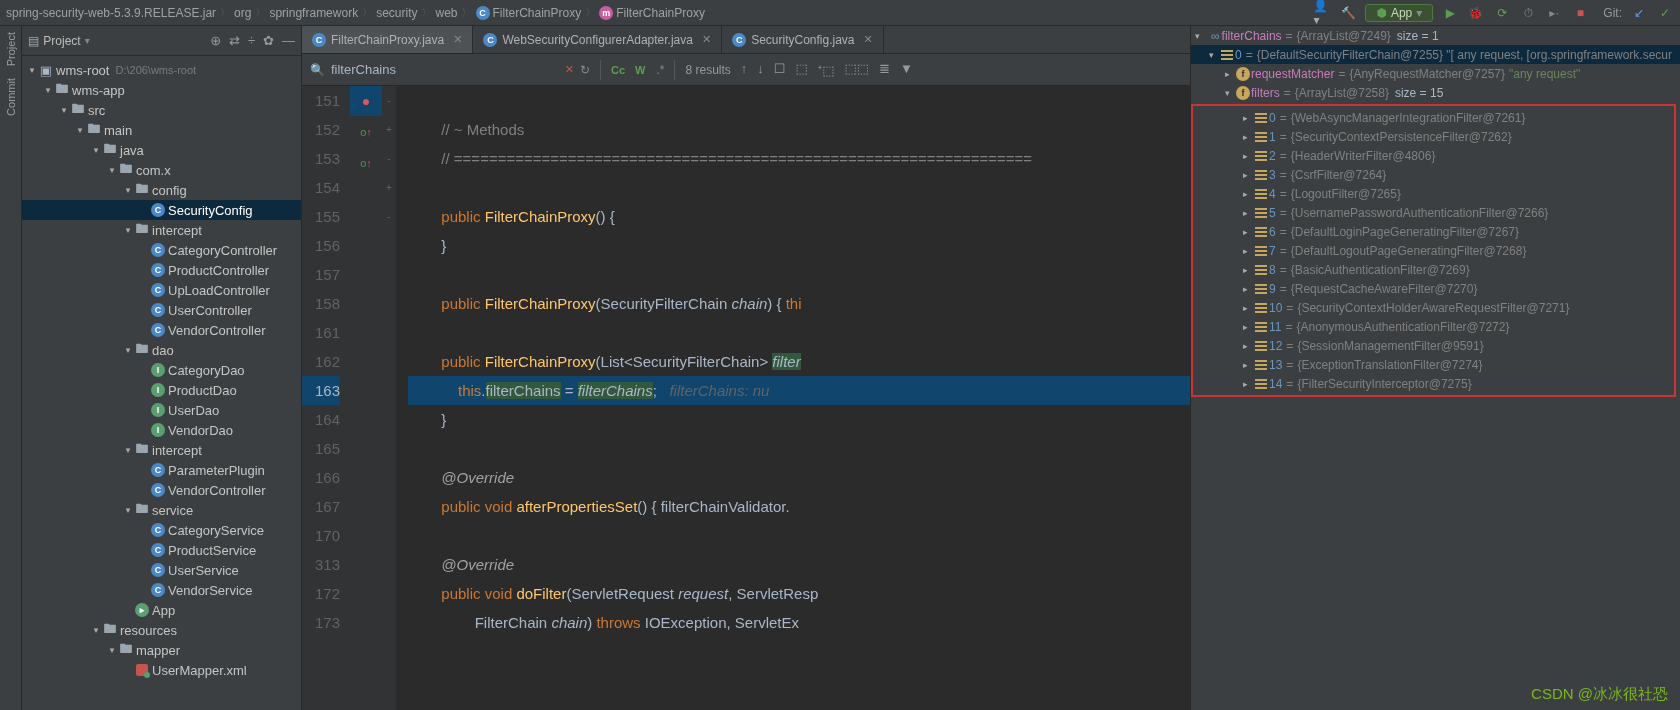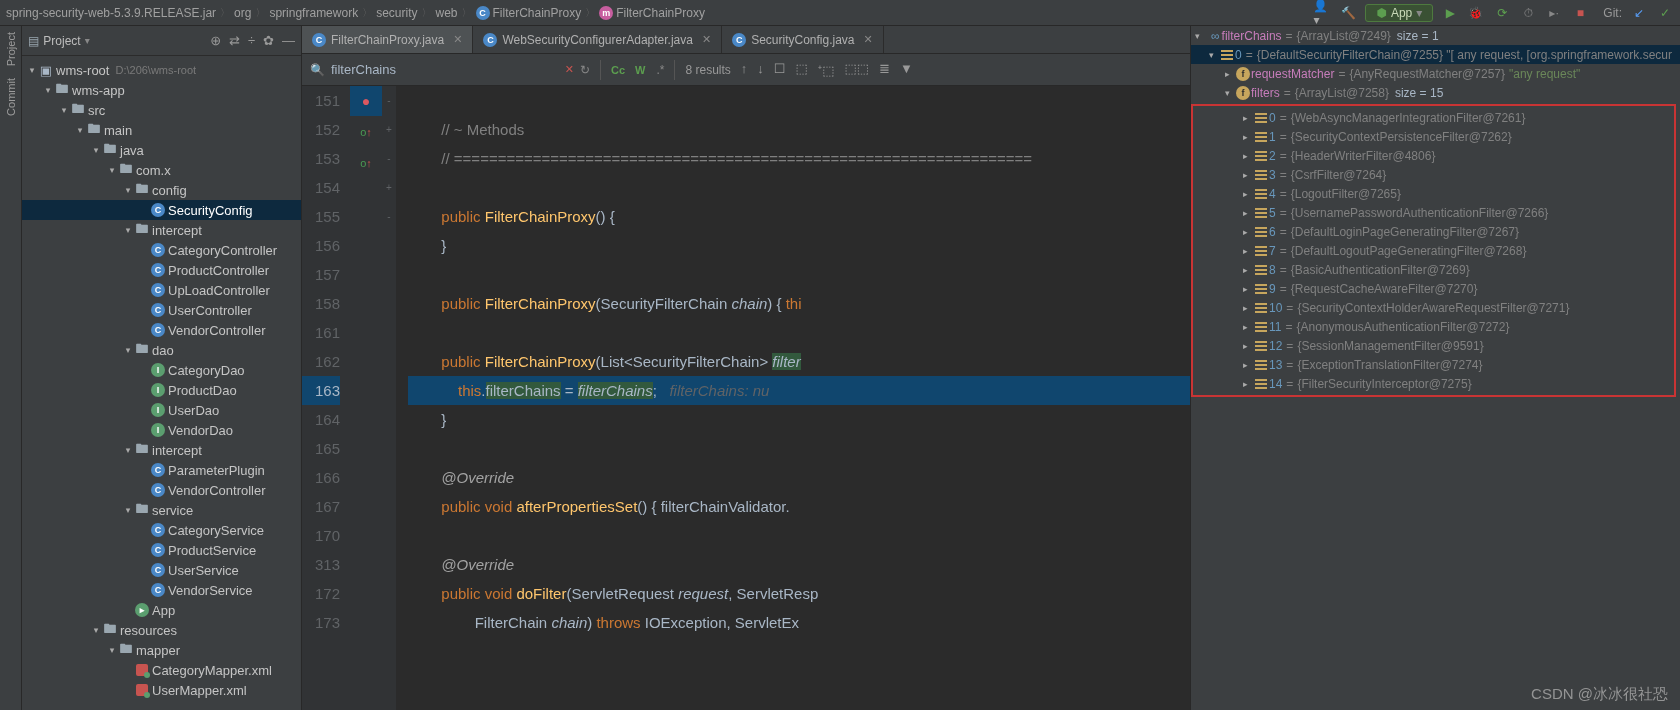--- a/index.html
+++ b/index.html
@@ -68,21 +68,21 @@
 .dp-row { display:flex; align-items:center; height:19px; padding-left:4px; white-space:nowrap; }
 .dp-row.sel { background:#0d293e; }
 .dp-tw { width:10px; color:#aaa; font-size:9px; }
 .dp-ic { width:16px; display:inline-flex; justify-content:center; }
 .dp-var { color:#c77dbb; }
 .dp-eq { color:#808080; margin:0 4px; }
 .dp-val { color:#808080; }
 .dp-quoted { color:#6a8759; }
 .dp-idx { color:#6897bb; }
 .redbox { border:2px solid #c93434; margin:2px 4px 2px 0; padding:2px 0; }
-.watermark { position:absolute; right:12px; bottom:6px; color:#a3a3a3; font-size:15px; opacity:0.85; font-family:"Microsoft YaHei",sans-serif; }
+.watermark { position:absolute; right:12px; bottom:6px; color:#84cc16; font-size:15px; opacity:0.85; font-family:"Microsoft YaHei",sans-serif; }
 .list-ic { width:12px; height:10px; display:inline-block; background:linear-gradient(#c7a65d 0 2px, transparent 2px 4px, #c7a65d 4px 6px, transparent 6px 8px, #c7a65d 8px 10px); }
 .f-orange { width:14px; height:14px; border-radius:50%; background:#c7a65d; color:#2b2b2b; display:inline-flex; align-items:center; justify-content:center; font-size:9px; font-weight:bold; }
 .xml-ic { width:12px; height:12px; display:inline-block; background:#c75450; border-radius:2px; position:relative; }
 .xml-ic::after { content:""; position:absolute; right:-2px; bottom:-2px; width:6px; height:6px; background:#5b9e6f; border-radius:50%; }
 </style>
 </head>
 <body>
 
 <div class="top-bar">
   <div class="breadcrumbs" id="bc">
@@ -365,27 +365,20 @@
           <span class="ic">
             <span style="color:#9aa7b0">🖿</span>
           </span>
           <span class="lbl">mapper</span>
         </div>
         <div class="tree-row" style="padding-left: 100px;">
           <span class="tw"></span>
           <span class="ic">
             <span class="xml-ic"></span>
           </span>
-          <span class="lbl">CategoryMapper.xml</span>
-        </div>
-        <div class="tree-row" style="padding-left: 100px;">
-          <span class="tw"></span>
-          <span class="ic">
-            <span class="xml-ic"></span>
-          </span>
           <span class="lbl">UserMapper.xml</span>
         </div>
       </div>
   </div>
 
   <div class="editor">
     <div class="tabs" id="tabs">
         <div class="tab active">
           <span class="c-icon c-blue">C</span>
           <span>FilterChainProxy.java</span>

